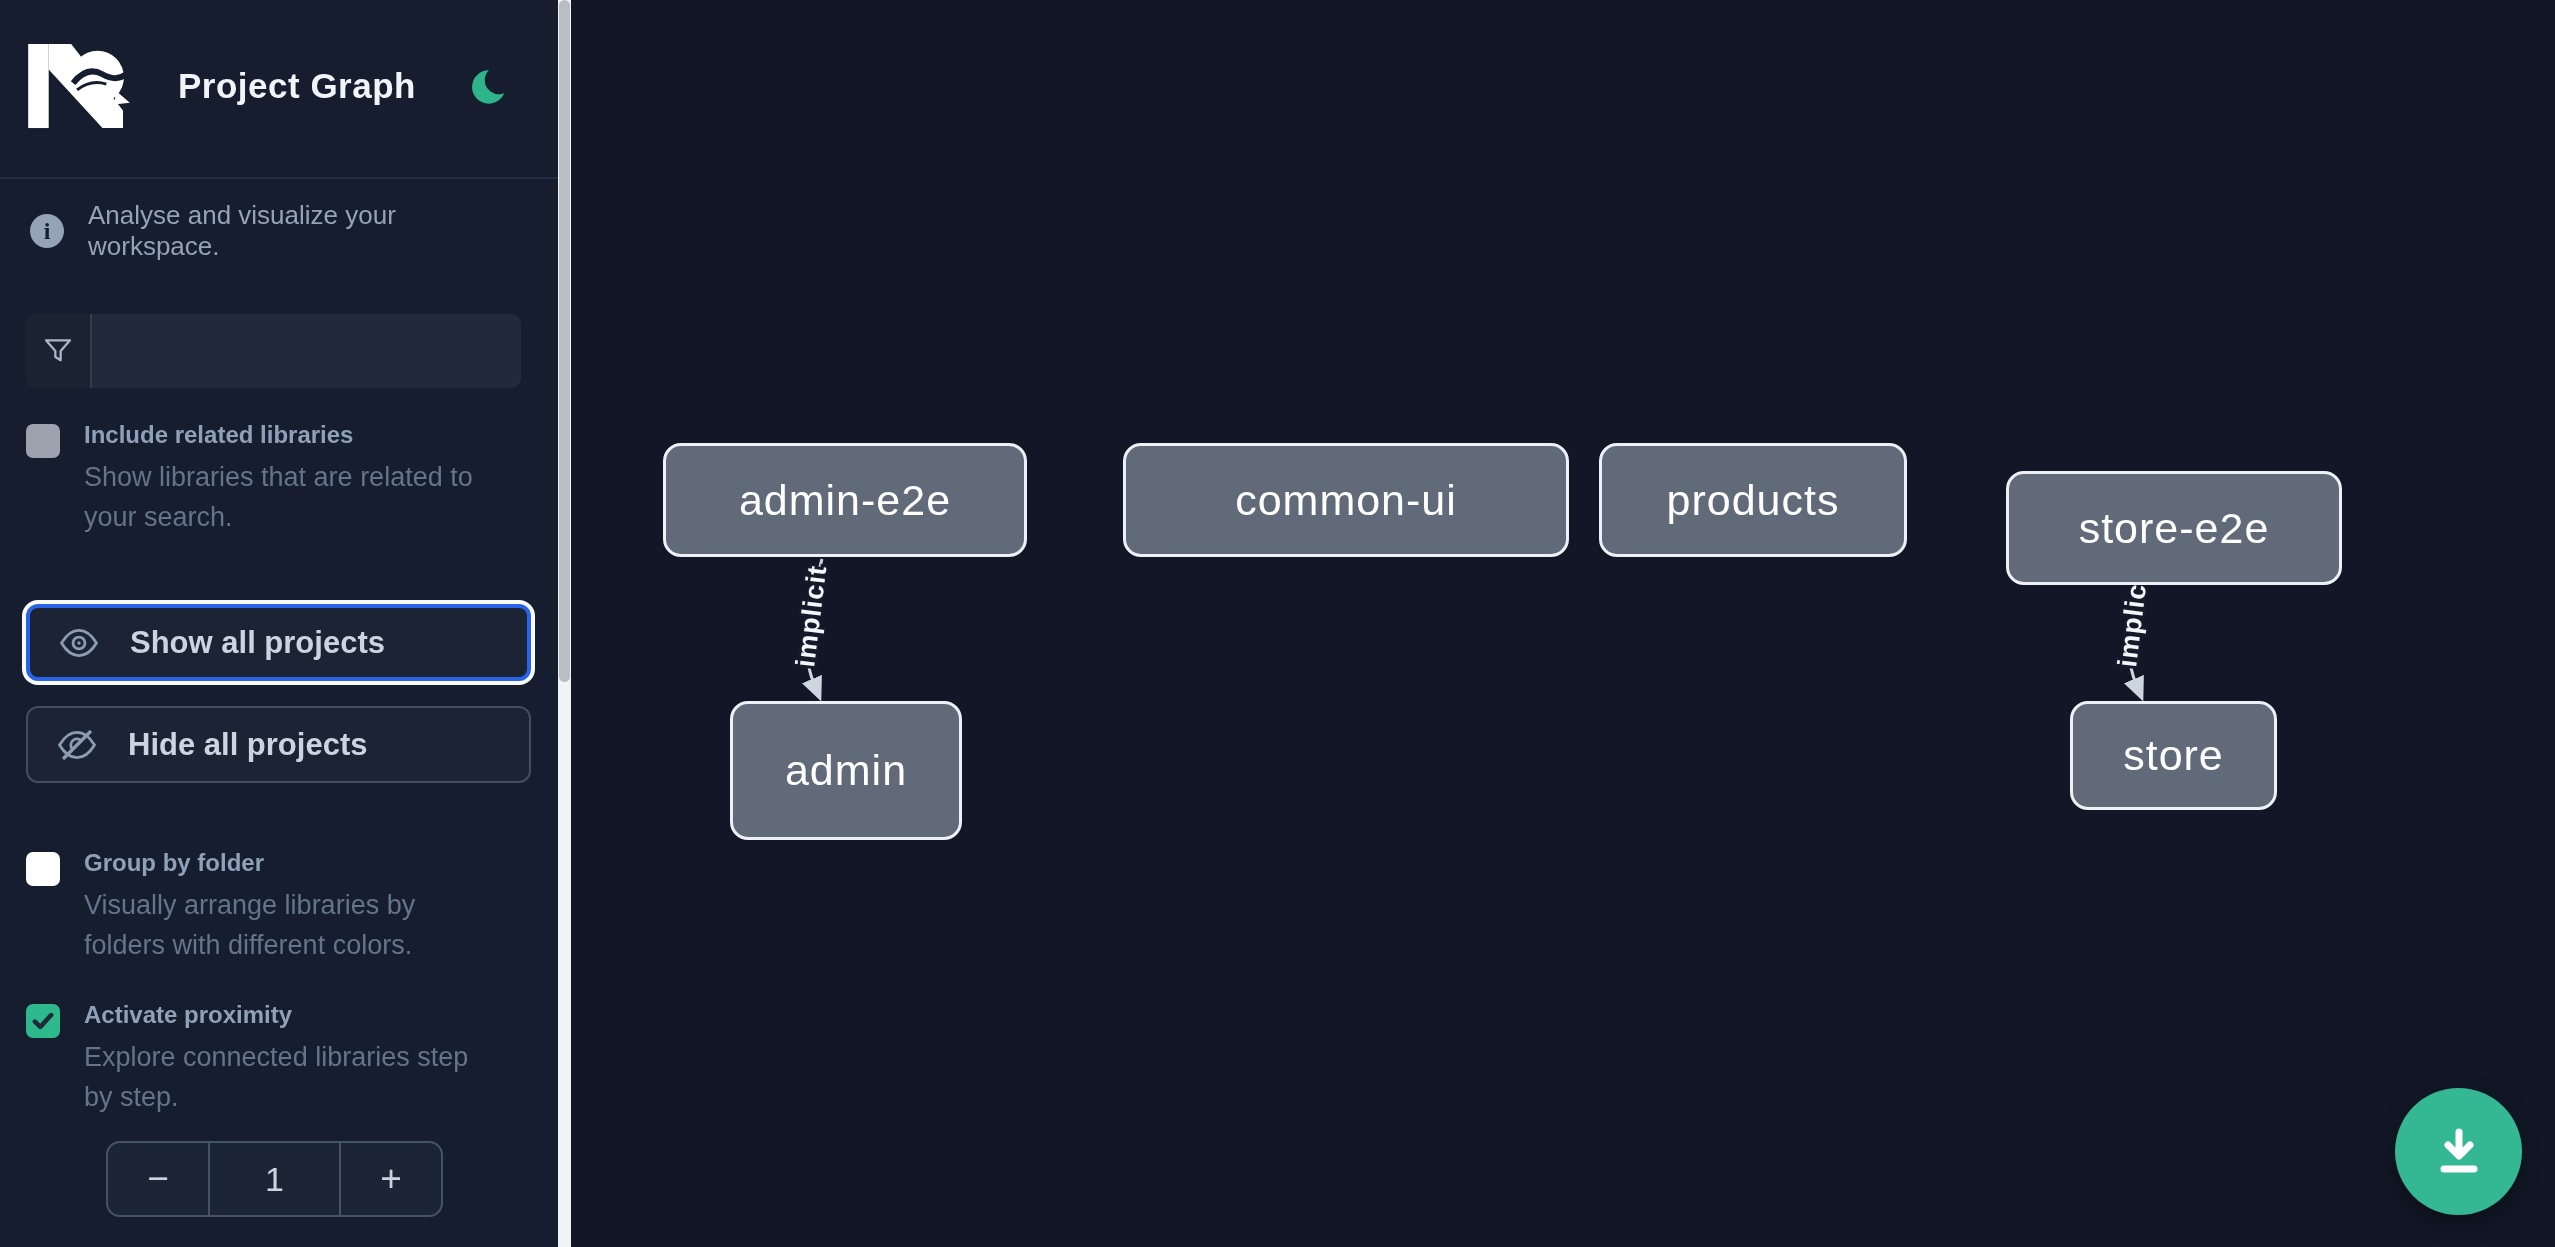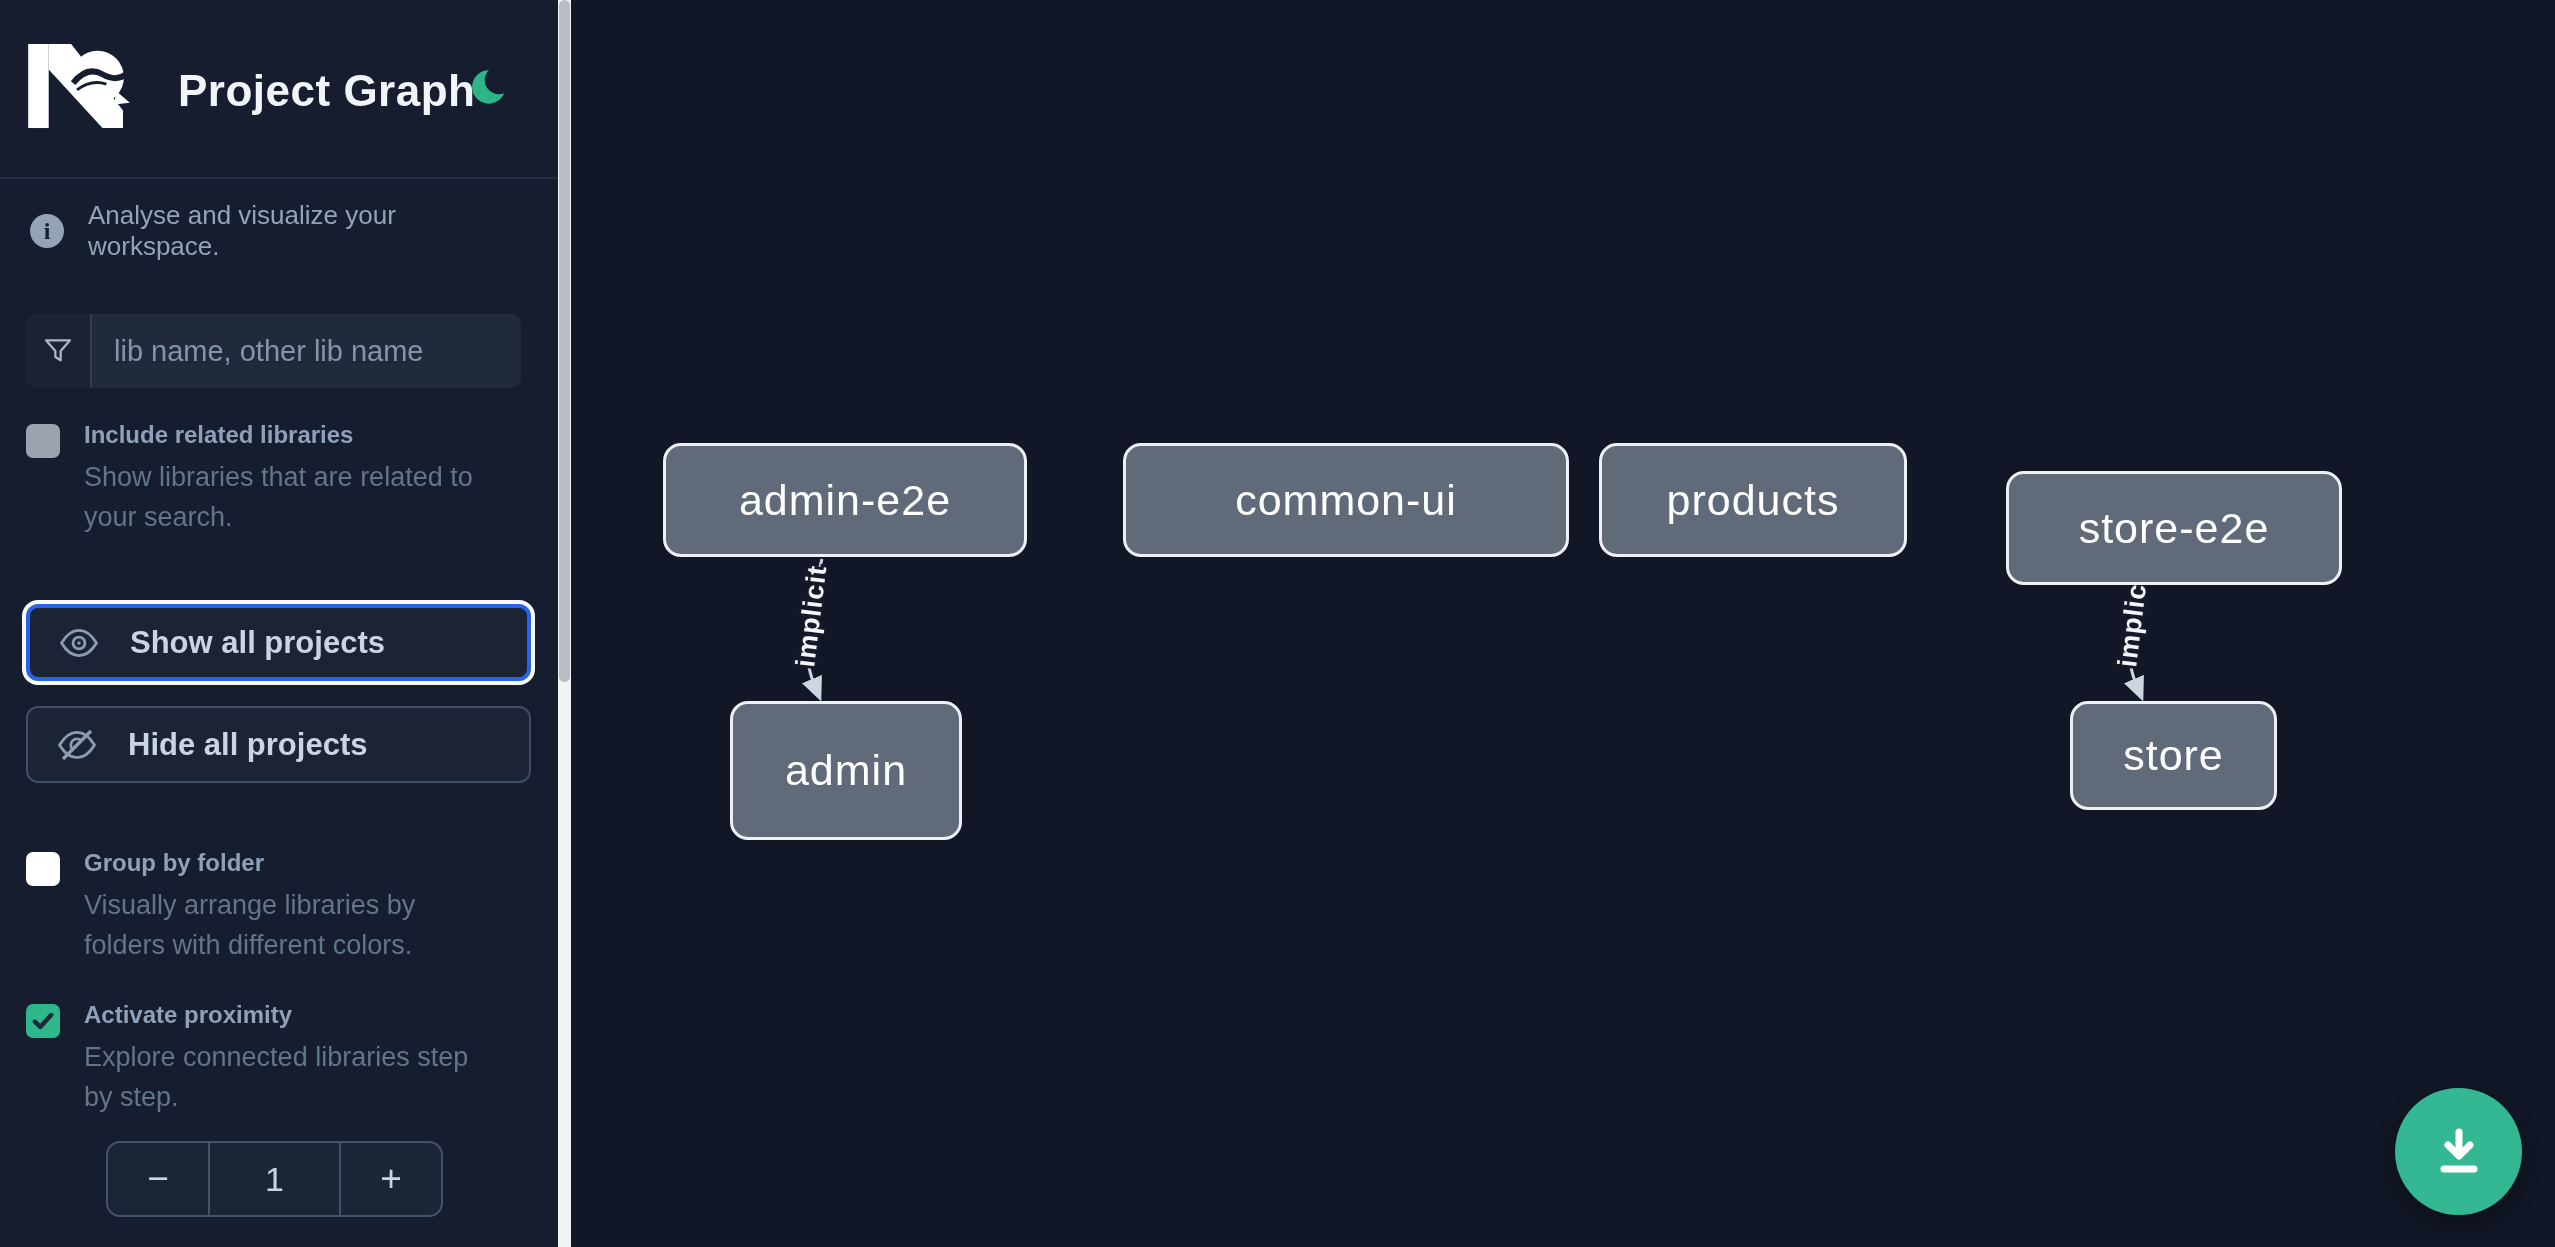--- a/index.html
+++ b/index.html
@@ -20,21 +20,21 @@
   .scroll-thumb {
     position:absolute; left:1px; top:0; width:11px; height:682px;
     background:#b9bdc4; border-radius:7px;
   }
   .header-divider {
     position:absolute; left:0; top:177px; width:558px; height:2px; background:#242d3f;
   }
   .logo { position:absolute; left:28px; top:44px; width:102px; height:86px; }
   .app-title {
     position:absolute; left:178px; top:66px;
-    font-size:44px; font-weight:700; color:#f1f5f9; letter-spacing:0.5px;
+    font-size:35px; font-weight:700; color:#f1f5f9; letter-spacing:0.5px;
   }
   .theme-toggle { position:absolute; left:466px; top:66px; width:42px; height:42px; cursor:pointer; background:none; border:none; }
   .info-row { position:absolute; left:30px; top:200px; width:500px; display:flex; align-items:center; gap:24px; }
   .info-icon {
     width:34px; height:34px; border-radius:50%; background:#94a3b8; color:#161d2e;
     font-weight:700; font-size:24px; font-family:"Liberation Serif", serif;
     display:flex; align-items:center; justify-content:center; flex-shrink:0;
   }
   .info-text { font-size:26px; color:#94a3b8; }
   .search-box {
@@ -142,21 +142,20 @@
       <span class="info-icon">i</span>
       <span class="info-text">Analyse and visualize your workspace.</span>
     </div>
 
     <div class="search-box">
       <span class="filter-cell">
         <svg width="32" height="32" viewBox="0 0 24 24" fill="none" stroke="#aab6c8" stroke-width="1.7">
           <path d="M3 4 h18 l-7 8 v7 l-4 -2.5 v-4.5 z" stroke-linejoin="round"></path>
         </svg>
       </span>
-      <input class="search-input" type="text" placeholder="lib name, other lib name" style="">
     </div>
 
     <div class="opt opt-include">
       <span class="checkbox cb-gray"></span>
       <div class="opt-text">
         <div class="opt-label">Include related libraries</div>
         <div class="opt-desc">Show libraries that are related to
 your search.</div>
       </div>
     </div>

